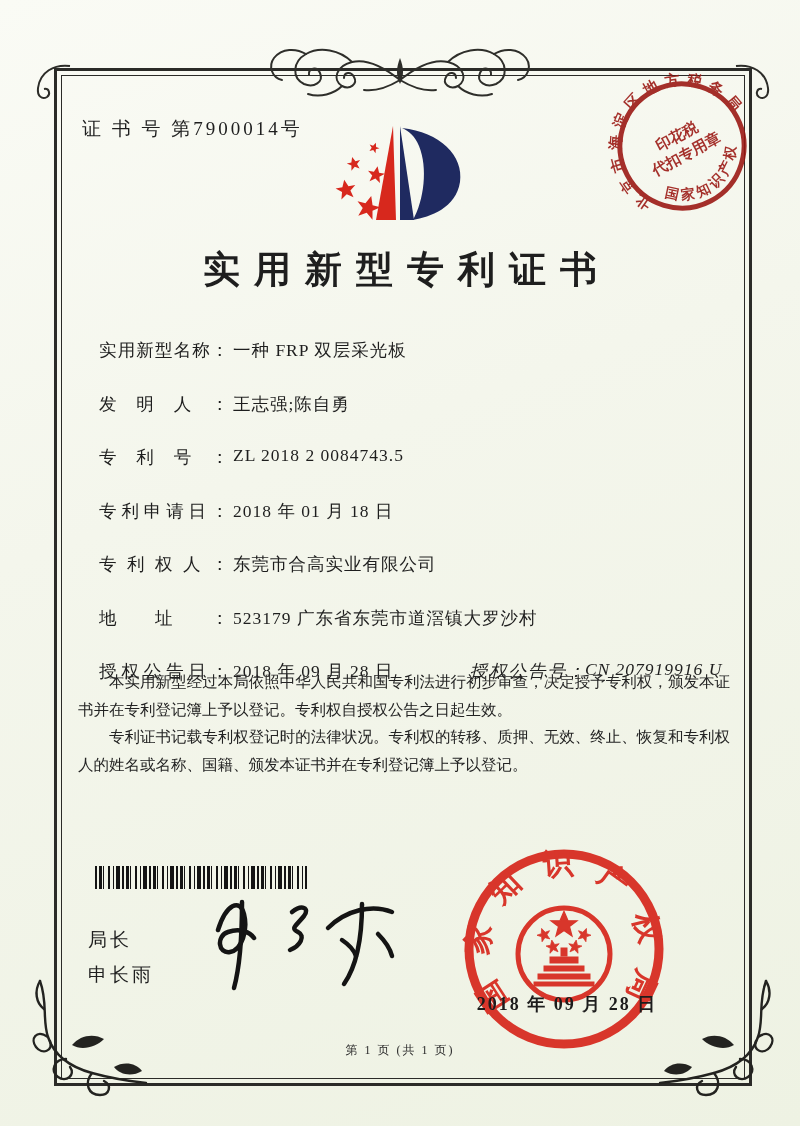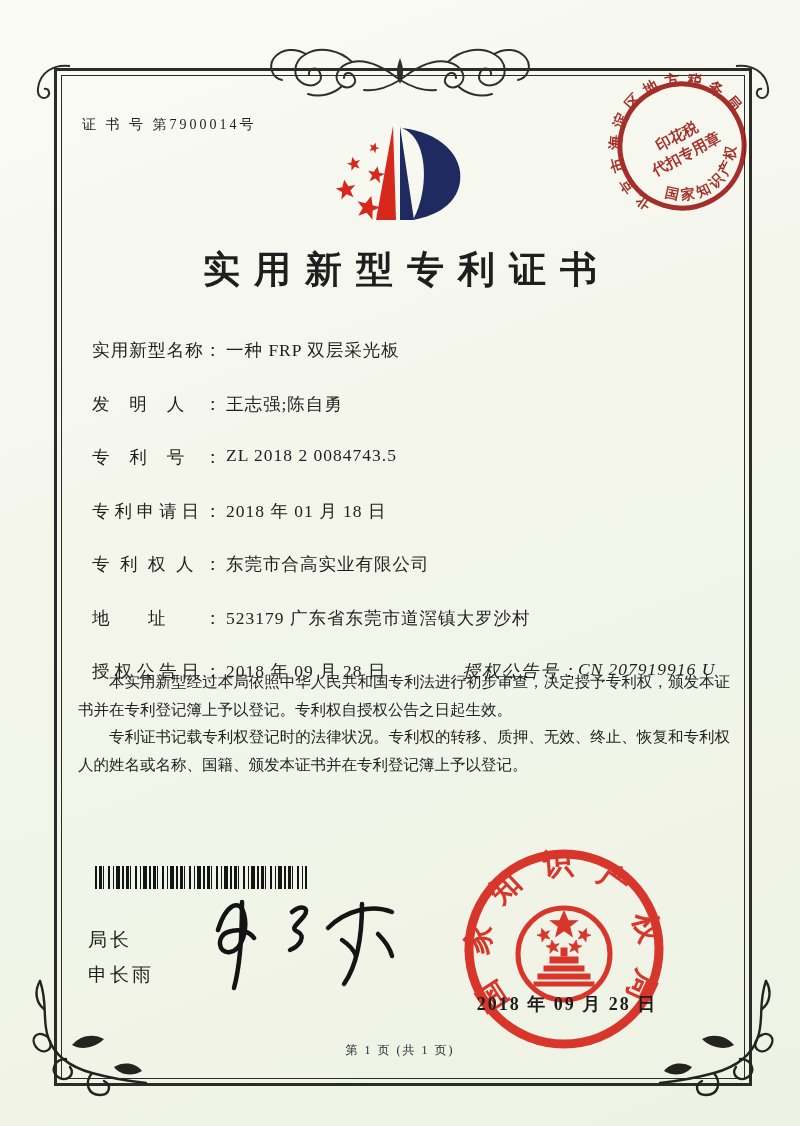--- a/index.html
+++ b/index.html
@@ -12,29 +12,29 @@
     position:absolute;left:54px;top:68px;right:48px;bottom:40px;
     border:3px solid #2b2b28;outline:1px solid #2b2b28;outline-offset:-8px;
   }
   .ornament-top{position:absolute;left:240px;top:40px;}
   .corner{position:absolute;}
   .corner.bl{left:26px;top:975px;}
   .corner.br{right:20px;top:975px;transform:scaleX(-1);}
   .corner.tl{left:30px;top:58px;}
   .corner.tr{right:24px;top:58px;transform:scaleX(-1);}
 
-  .cert-number{position:absolute;left:82px;top:116px;font-size:14px;letter-spacing:3px;}
+  .cert-number{position:absolute;left:82px;top:116px;font-size:19px;letter-spacing:3px;}
   .logo{position:absolute;left:318px;top:120px;}
   .title{
     position:absolute;left:0;top:234px;width:100%;text-align:center;
     font-size:37px;font-weight:bold;letter-spacing:14px;text-indent:14px;margin-top:11px;
   }
 
   .fields{position:absolute;left:92px;top:338px;width:640px;font-size:17.5px;}
-  .frow{margin-bottom:29.5px;white-space:nowrap;}
+  .frow{margin-bottom:29.5px;white-space:nowrap;margin-left:7px;}
   .flabel{
     display:inline-block;width:112px;text-align:justify;text-align-last:justify;
     vertical-align:top;
   }
   .flabel::after{content:"：";display:inline-block;width:0;}
   .fvalue{padding-left:22px;letter-spacing:1px;}
   .frow.double{display:flex;}
   .frow .pair2{margin-left:76px;font-style:italic;}
   .pair2 .flabel{width:auto;letter-spacing:2px;}
   .pair2 .fvalue{padding-left:18px;}

